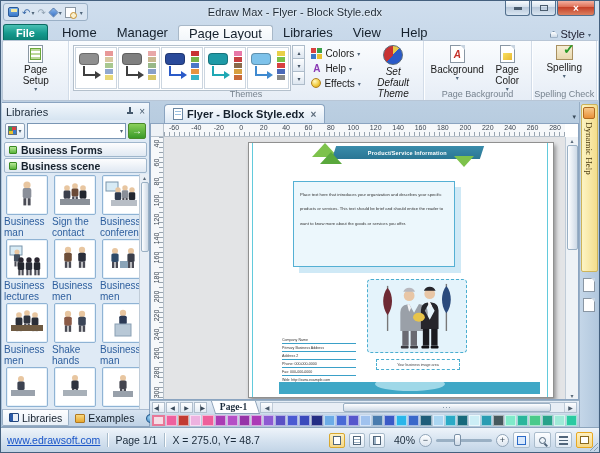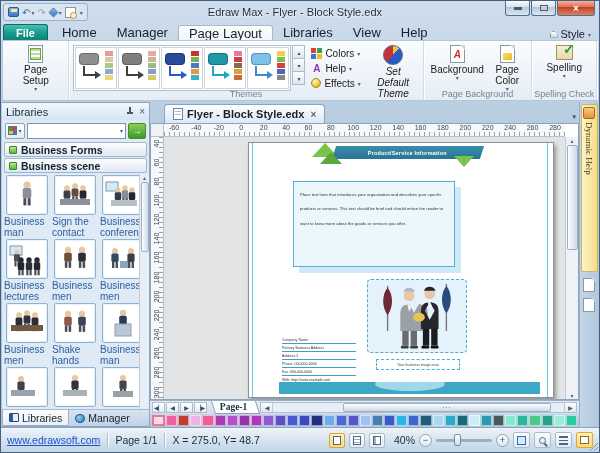--- a/index.html
+++ b/index.html
@@ -578,20 +578,24 @@
           </div>
         <div class="panel-scroll">
           <span>▴</span>
             <div class="ps-thumb"></div>
         </div>
       </div>
       <div class="panel-tabs" id="panel-tabs">
           <div class="ptab active">
             <span class="pt-ico pt-book"></span>
             <span>Libraries</span>
+          </div>
+          <div class="ptab">
+            <span class="pt-ico pt-folder"></span>
+            <span>Examples</span>
           </div>
           <div class="ptab">
             <span class="pt-ico pt-globe"></span>
             <span>Manager</span>
           </div>
         </div>
     </div>
 
     <div class="center-col">
       <div class="doc-tabbar">

